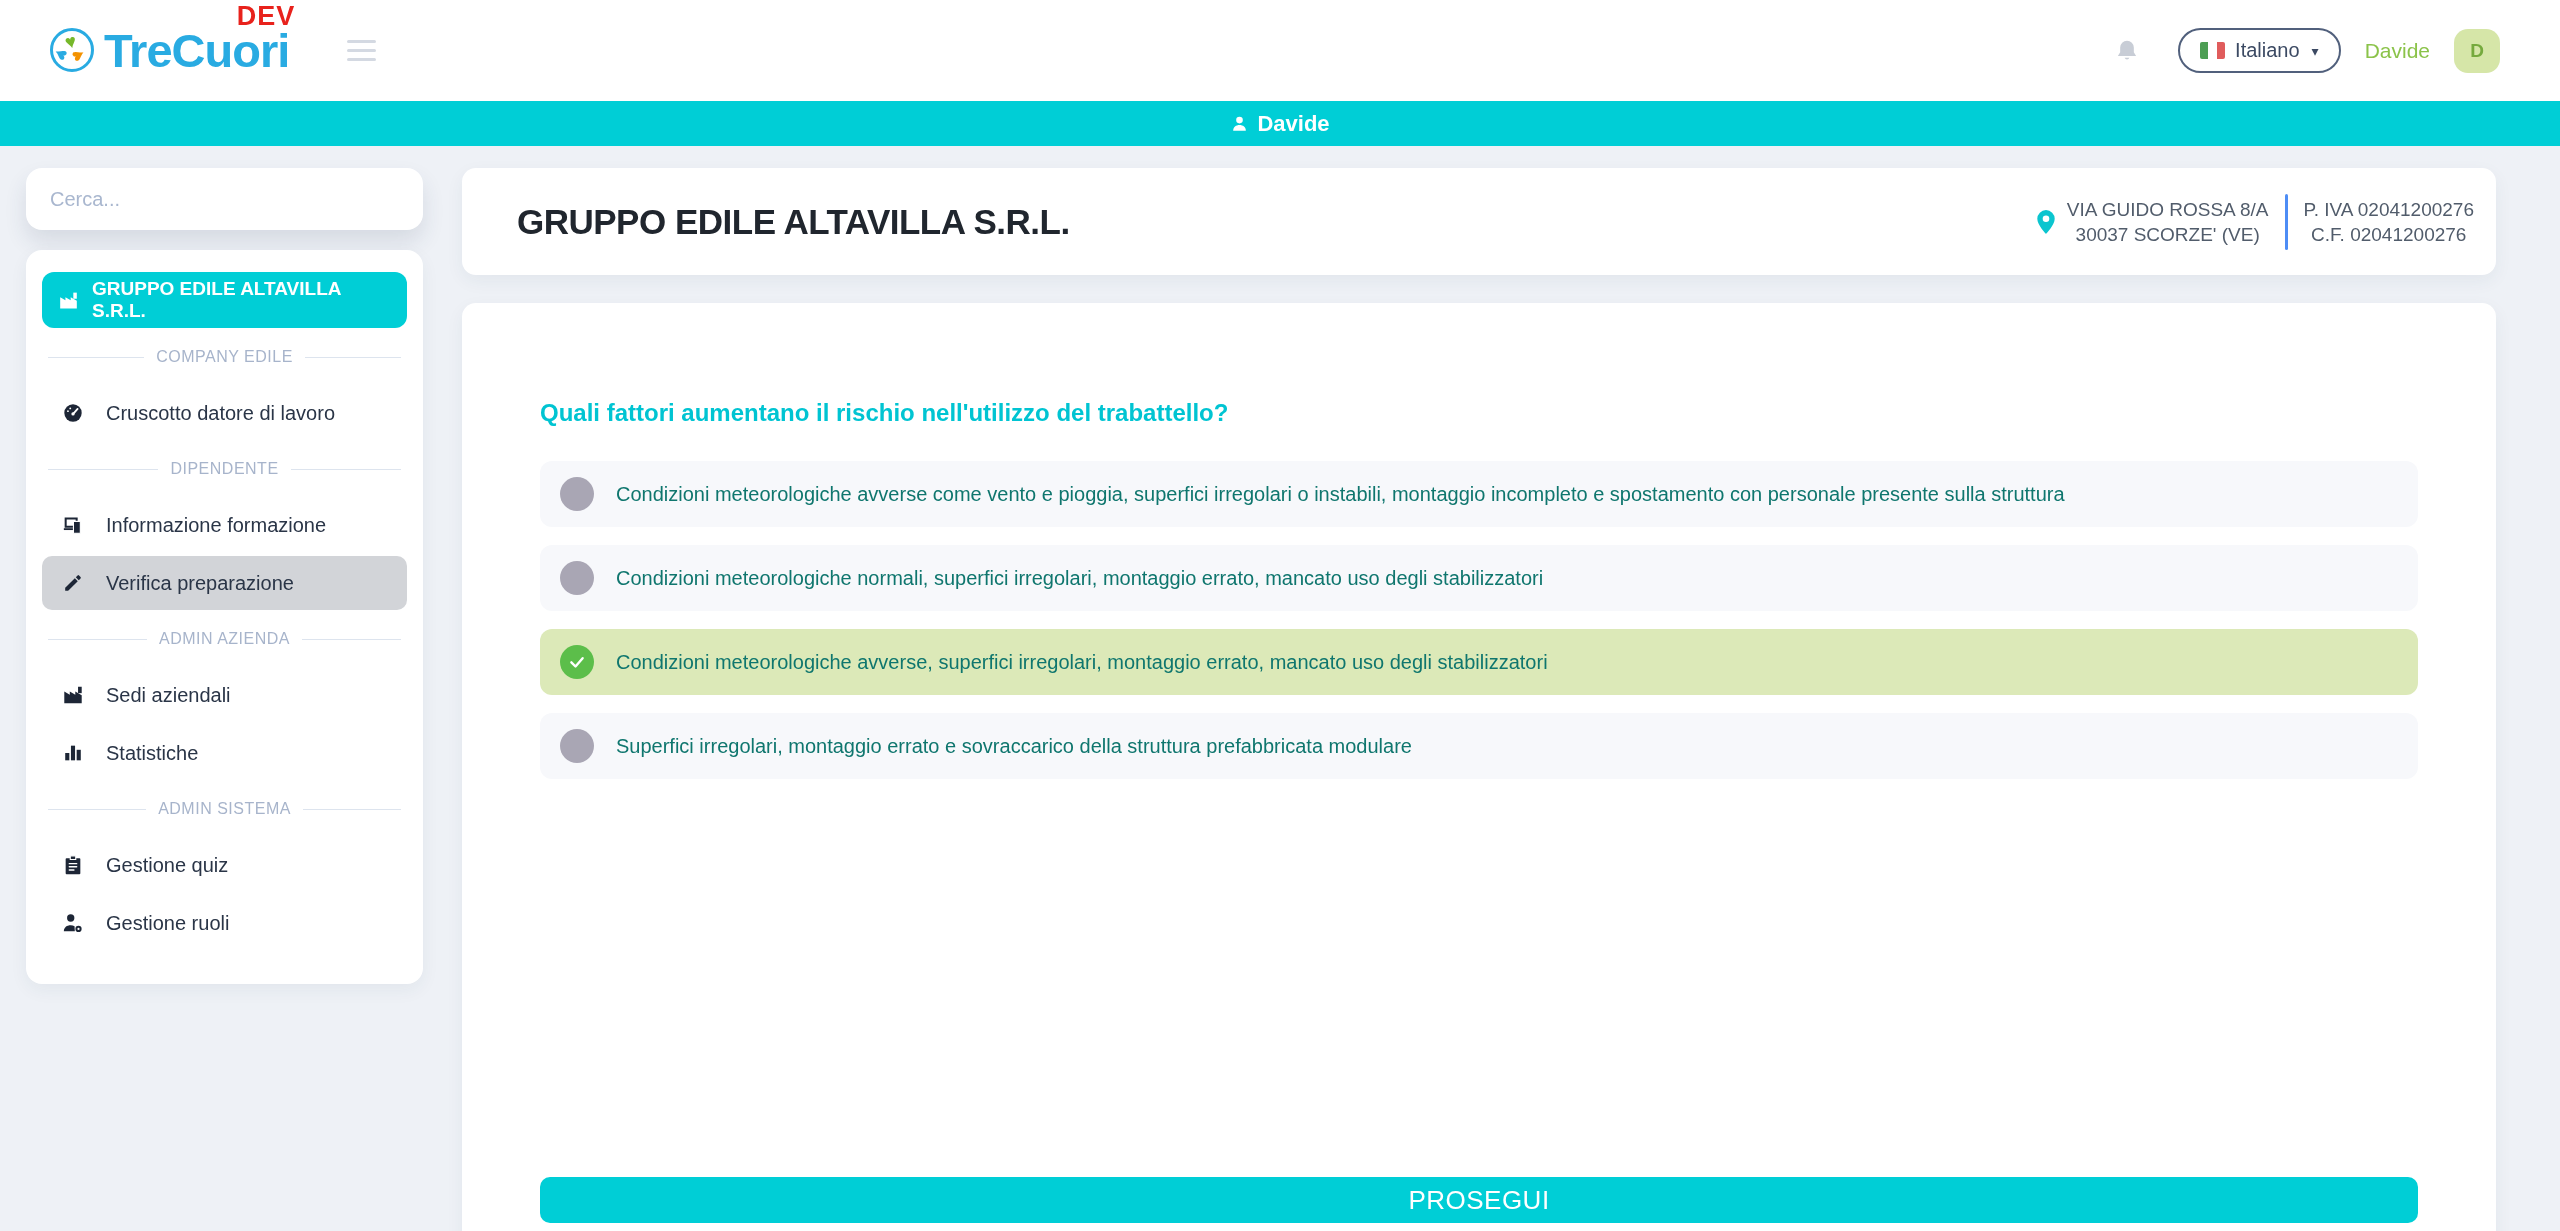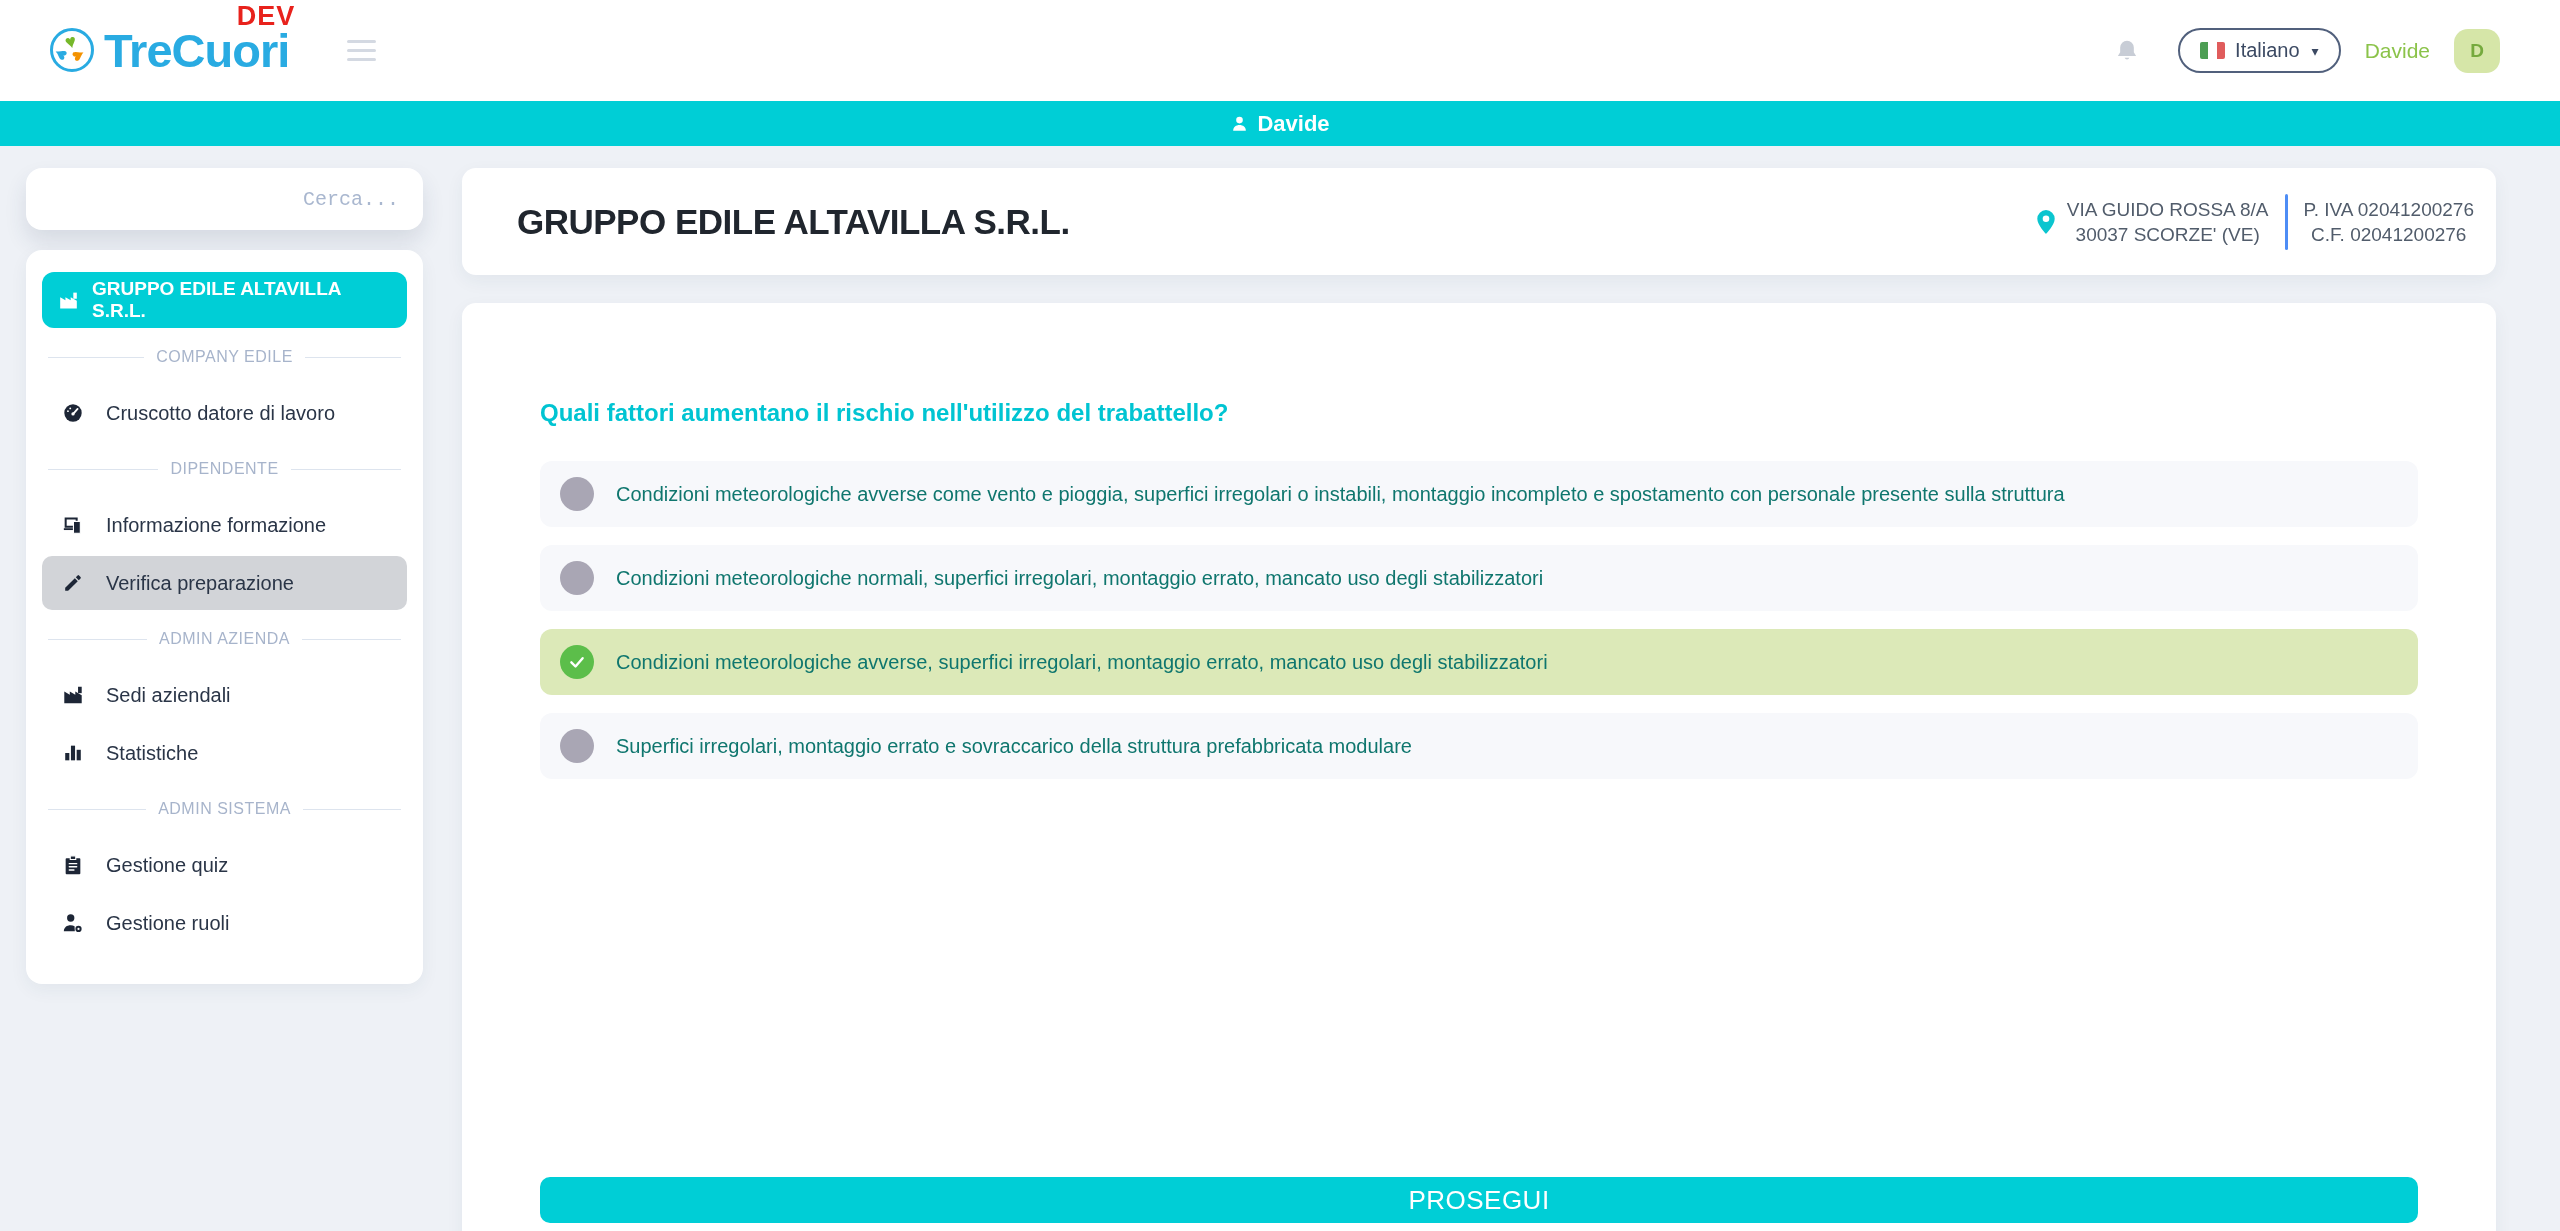--- a/index.html
+++ b/index.html
@@ -70,22 +70,22 @@
   
   .home-card {
     height:40px; border-radius:12px; display:flex; align-items:center; gap:16px;
     padding:0 22px; margin-bottom:10px; cursor:pointer;
   }
   .home-card svg { width:21px; height:21px; color:#1d2636; }
   .home-label { font-size:21px; color:#2a3547; }
   .search-card { margin-bottom:20px; box-shadow:0 12px 22px rgba(40,60,90,0.12); }
   .search-input {
     width:100%; height:62px; border:none; outline:none; background:transparent;
-    font-family:Liberation Mono, monospace;
-    font-size:20px; color:#3c4a63; padding:0 24px; border-radius:16px;text-align:right;
+    font-family:Liberation Sans, sans-serif;
+    font-size:20px; color:#3c4a63; padding:0 24px; border-radius:16px;
   }
   .search-input::placeholder { color:#a9b7cf; }
   .menu-card { padding:22px 14px 30px; }
   .company-btn {
     background:#00ced6; border-radius:12px; height:56px;
     display:flex; align-items:center; gap:13px; padding:0 16px;
     color:#ffffff; font-weight:bold; font-size:19px; cursor:pointer;
     margin:0 2px 8px;
   }
   .company-btn svg { width:21px; height:21px; flex:none; color:#ffffff; }

